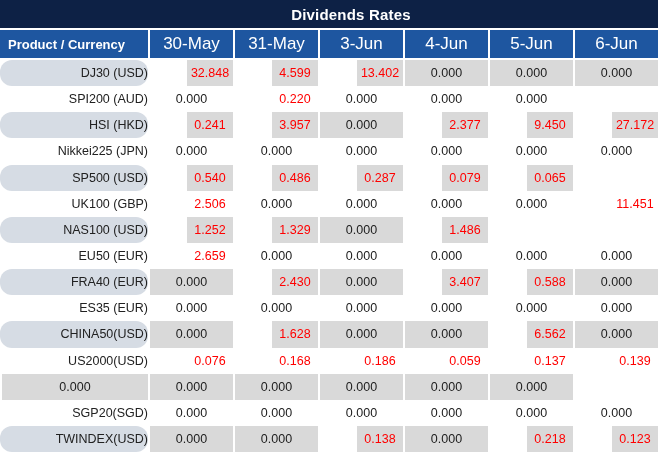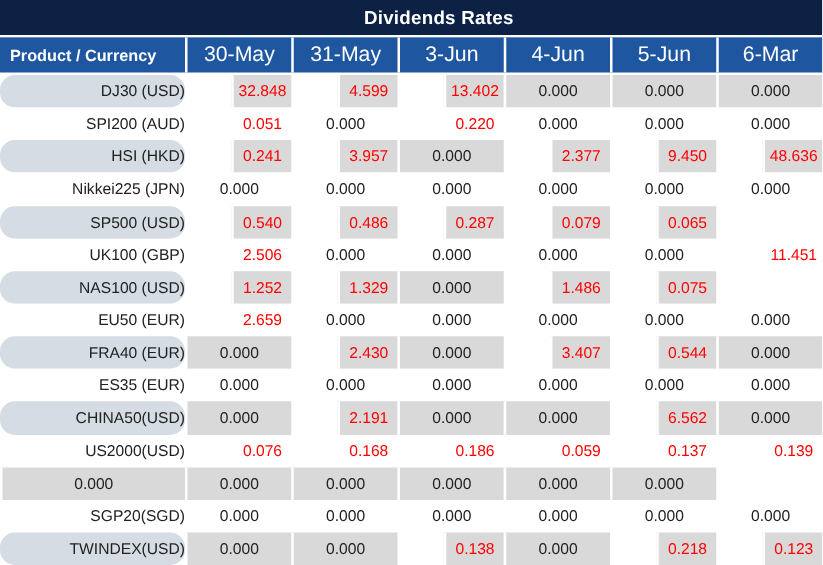--- a/index.html
+++ b/index.html
@@ -100,50 +100,49 @@
 
   <div class="title-bar">Dividends Rates</div>
 
   <div class="grid-row header-row">
     <div class="header-cell">Product / Currency</div>
     <div class="header-cell">30-May</div>
     <div class="header-cell">31-May</div>
     <div class="header-cell">3-Jun</div>
     <div class="header-cell">4-Jun</div>
     <div class="header-cell">5-Jun</div>
-    <div class="header-cell">6-Mar</div>
+    <div class="header-cell">6-Jun</div>
   </div>
 
   <div class="rows">
       <div class="grid-row data-row alt">
         <div class="cell product-cell">DJ30 (USD)</div>
         <div class="cell value-cell nonzero">32.848</div>
         <div class="cell value-cell nonzero">4.599</div>
         <div class="cell value-cell nonzero">13.402</div>
         <div class="cell value-cell">0.000</div>
         <div class="cell value-cell">0.000</div>
         <div class="cell value-cell">0.000</div>
       </div>
       <div class="grid-row data-row">
         <div class="cell product-cell">SPI200 (AUD)</div>
-        <div class="cell value-cell nonzero">0.051</div>
         <div class="cell value-cell">0.000</div>
         <div class="cell value-cell nonzero">0.220</div>
         <div class="cell value-cell">0.000</div>
         <div class="cell value-cell">0.000</div>
         <div class="cell value-cell">0.000</div>
       </div>
       <div class="grid-row data-row alt">
         <div class="cell product-cell">HSI (HKD)</div>
         <div class="cell value-cell nonzero">0.241</div>
         <div class="cell value-cell nonzero">3.957</div>
         <div class="cell value-cell">0.000</div>
         <div class="cell value-cell nonzero">2.377</div>
         <div class="cell value-cell nonzero">9.450</div>
-        <div class="cell value-cell nonzero">48.636</div>
+        <div class="cell value-cell nonzero">27.172</div>
       </div>
       <div class="grid-row data-row">
         <div class="cell product-cell">Nikkei225 (JPN)</div>
         <div class="cell value-cell">0.000</div>
         <div class="cell value-cell">0.000</div>
         <div class="cell value-cell">0.000</div>
         <div class="cell value-cell">0.000</div>
         <div class="cell value-cell">0.000</div>
         <div class="cell value-cell">0.000</div>
       </div>
@@ -163,53 +162,52 @@
         <div class="cell value-cell">0.000</div>
         <div class="cell value-cell">0.000</div>
         <div class="cell value-cell nonzero">11.451</div>
       </div>
       <div class="grid-row data-row alt">
         <div class="cell product-cell">NAS100 (USD)</div>
         <div class="cell value-cell nonzero">1.252</div>
         <div class="cell value-cell nonzero">1.329</div>
         <div class="cell value-cell">0.000</div>
         <div class="cell value-cell nonzero">1.486</div>
-        <div class="cell value-cell nonzero">0.075</div>
       </div>
       <div class="grid-row data-row">
         <div class="cell product-cell">EU50 (EUR)</div>
         <div class="cell value-cell nonzero">2.659</div>
         <div class="cell value-cell">0.000</div>
         <div class="cell value-cell">0.000</div>
         <div class="cell value-cell">0.000</div>
         <div class="cell value-cell">0.000</div>
         <div class="cell value-cell">0.000</div>
       </div>
       <div class="grid-row data-row alt">
         <div class="cell product-cell">FRA40 (EUR)</div>
         <div class="cell value-cell">0.000</div>
         <div class="cell value-cell nonzero">2.430</div>
         <div class="cell value-cell">0.000</div>
         <div class="cell value-cell nonzero">3.407</div>
-        <div class="cell value-cell nonzero">0.544</div>
+        <div class="cell value-cell nonzero">0.588</div>
         <div class="cell value-cell">0.000</div>
       </div>
       <div class="grid-row data-row">
         <div class="cell product-cell">ES35 (EUR)</div>
         <div class="cell value-cell">0.000</div>
         <div class="cell value-cell">0.000</div>
         <div class="cell value-cell">0.000</div>
         <div class="cell value-cell">0.000</div>
         <div class="cell value-cell">0.000</div>
         <div class="cell value-cell">0.000</div>
       </div>
       <div class="grid-row data-row alt">
         <div class="cell product-cell">CHINA50(USD)</div>
         <div class="cell value-cell">0.000</div>
-        <div class="cell value-cell nonzero">2.191</div>
+        <div class="cell value-cell nonzero">1.628</div>
         <div class="cell value-cell">0.000</div>
         <div class="cell value-cell">0.000</div>
         <div class="cell value-cell nonzero">6.562</div>
         <div class="cell value-cell">0.000</div>
       </div>
       <div class="grid-row data-row">
         <div class="cell product-cell">US2000(USD)</div>
         <div class="cell value-cell nonzero">0.076</div>
         <div class="cell value-cell nonzero">0.168</div>
         <div class="cell value-cell nonzero">0.186</div>

